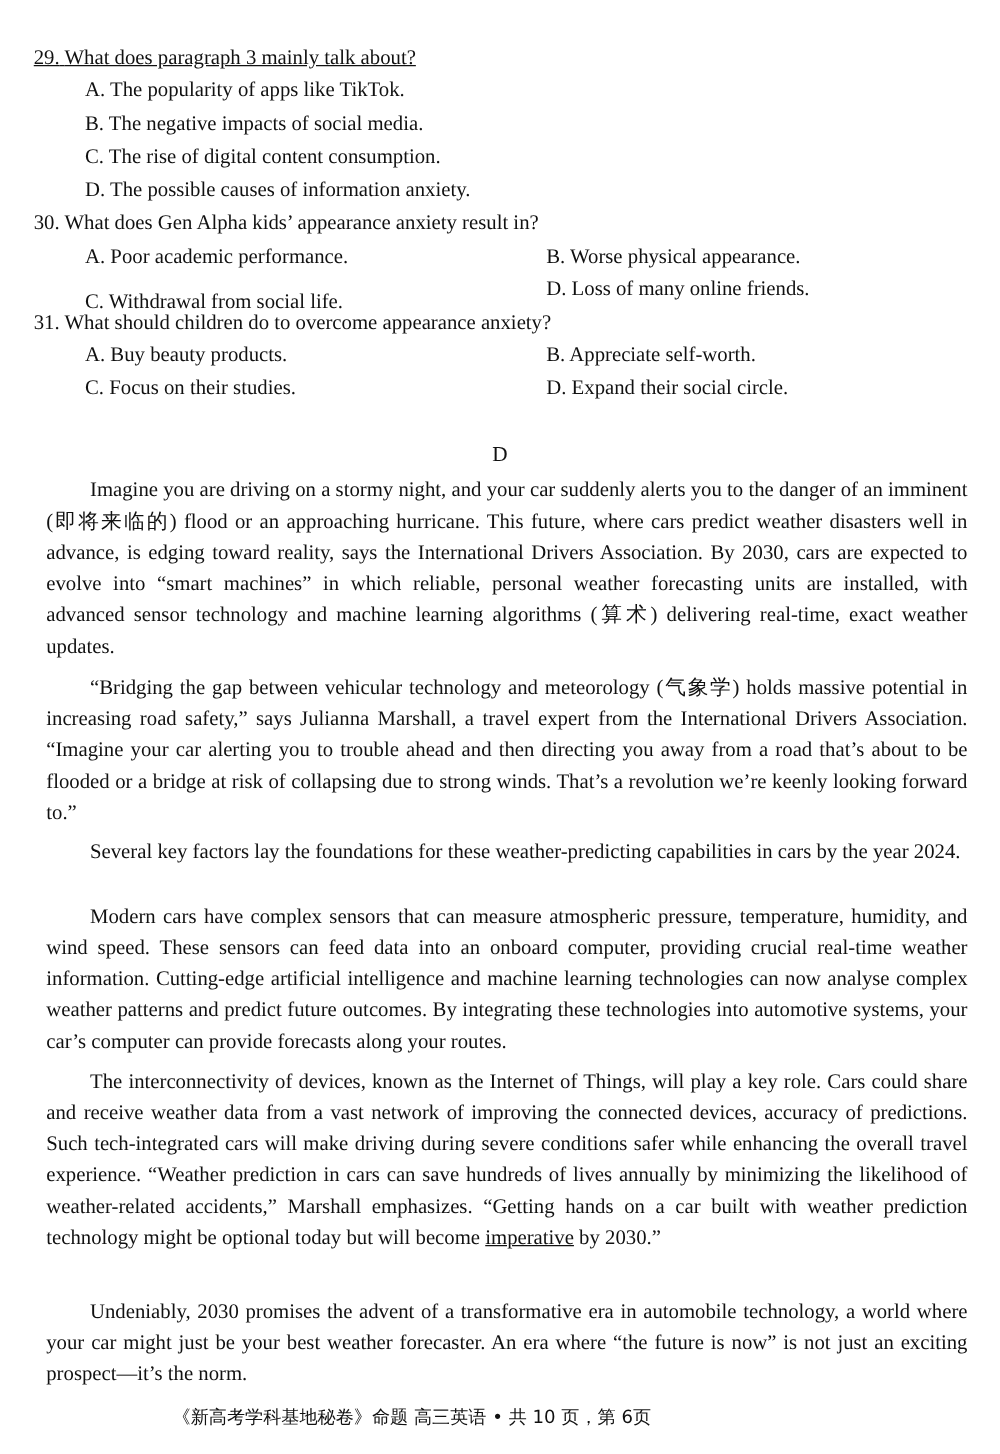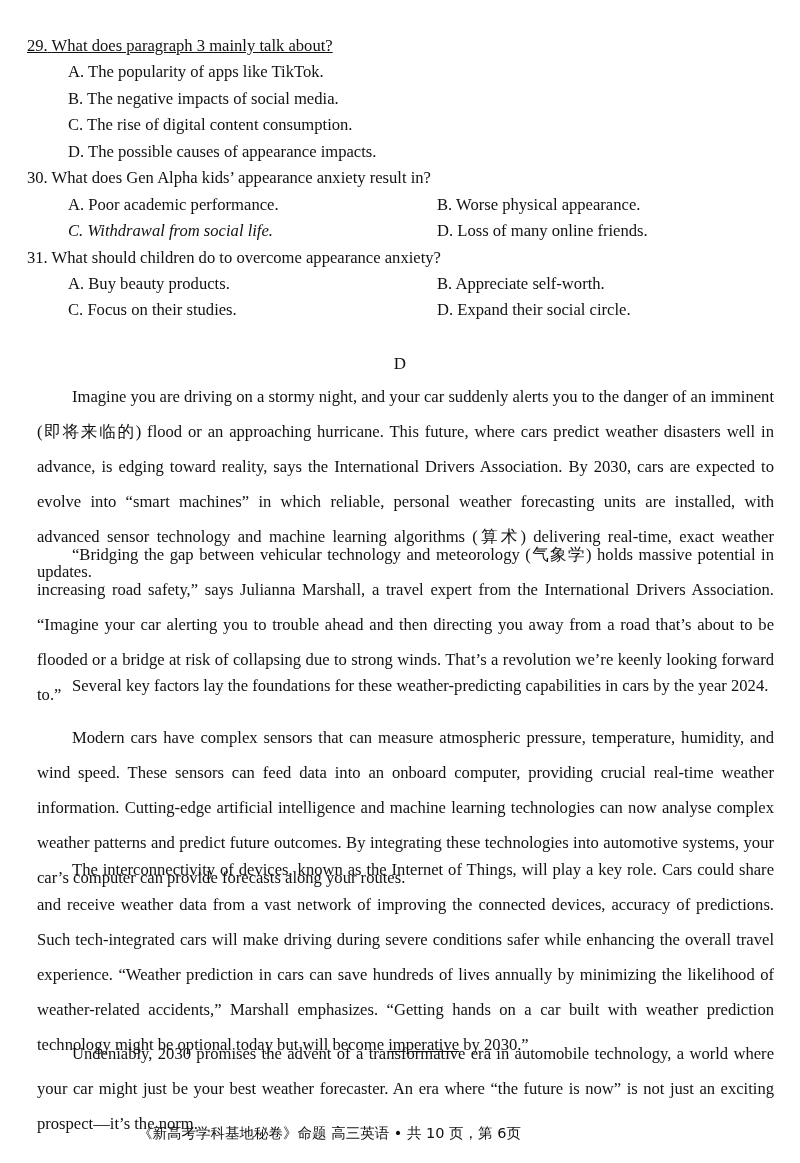--- a/index.html
+++ b/index.html
@@ -9,21 +9,21 @@
       color: #111111;
       font-size: 16.6px;
     }
     .q { position: absolute; left: 27px; white-space: nowrap; }
     .opt { position: absolute; white-space: nowrap; }
     .opt.left { left: 68px; }
     .opt.right { left: 437px; }
     .sec-title { position: absolute; left: 0; width: 800px; text-align: center; top: 354px; font-size: 17px; }
     .para {
       position: absolute; left: 37px; width: 737px;
-      text-align: justify; line-height: 35px; text-indent: 35px;
+      text-align: justify; line-height: 25px; text-indent: 35px;
       margin: 0;
     }
     .footer {
       position: absolute; top: 1124px; left: 0; width: 659px; text-align: center;
       font-size: 14.5px; font-family: "DejaVu Sans", sans-serif;
     }
     u { text-decoration: underline; }
   </style>
 </head>
 <body>
@@ -40,38 +40,38 @@
   <div class="opt left" style="top:89px;">
     <span>B.</span>
     <span>The negative impacts of social media.</span>
   </div>
   <div class="opt left" style="top:115px;">
     <span>C.</span>
     <span>The rise of digital content consumption.</span>
   </div>
   <div class="opt left" style="top:142px;">
     <span>D.</span>
-    <span>The possible causes of appearance impacts.</span>
+    <span>The possible causes of information anxiety.</span>
   </div>
 </div>
 
 <div>
   <div class="q" style="top:168px;">
     <span>30.</span>
     <span>What does Gen Alpha kids’ appearance anxiety result in?</span>
   </div>
   <div class="opt left" style="top:195px;">
     <span>A.</span>
     <span>Poor academic performance.</span>
   </div>
   <div class="opt right" style="top:195px;">
     <span>B.</span>
     <span>Worse physical appearance.</span>
   </div>
-  <div class="opt left" style="top:221px;font-style:italic;">
+  <div class="opt left" style="top:231px;">
     <span>C.</span>
     <span>Withdrawal from social life.</span>
   </div>
   <div class="opt right" style="top:221px;">
     <span>D.</span>
     <span>Loss of many online friends.</span>
   </div>
 </div>
 
 <div>

